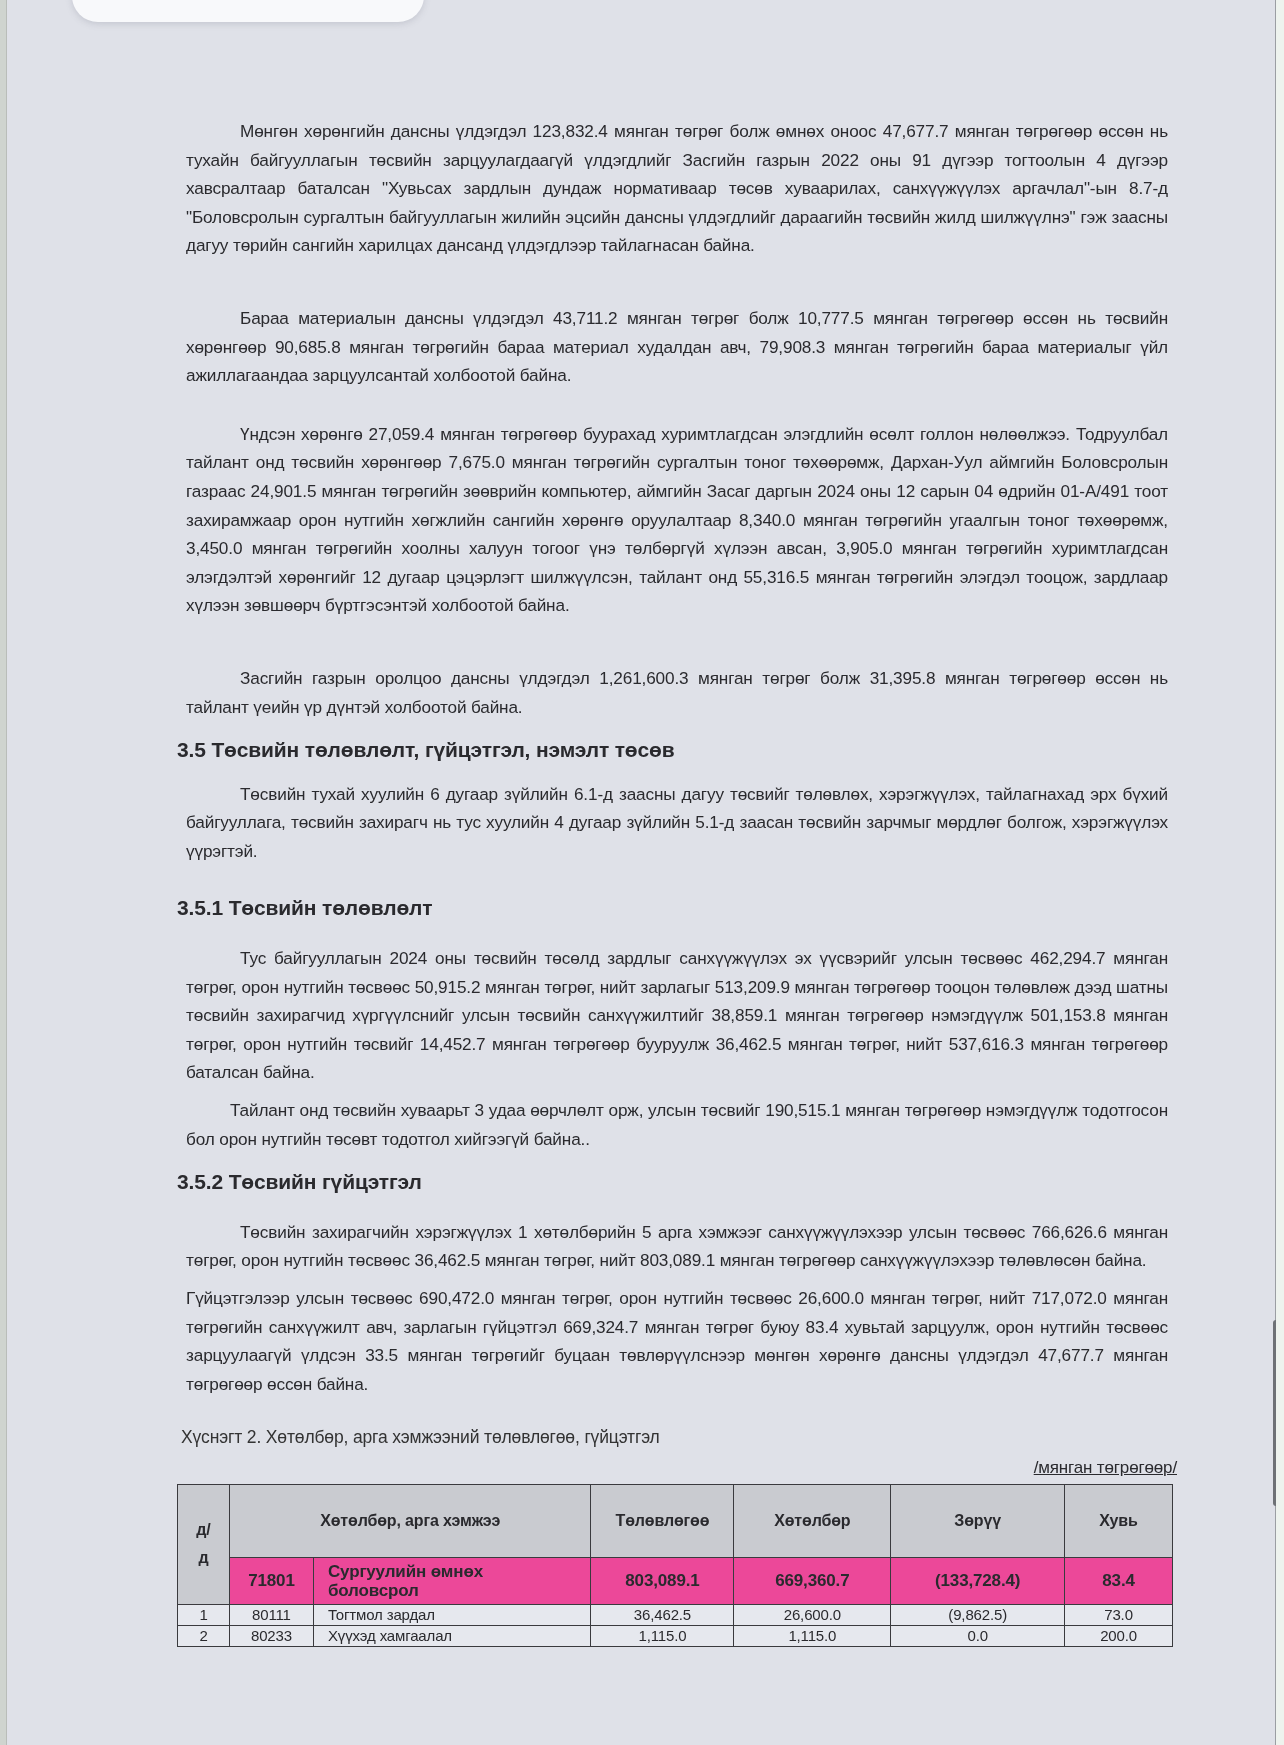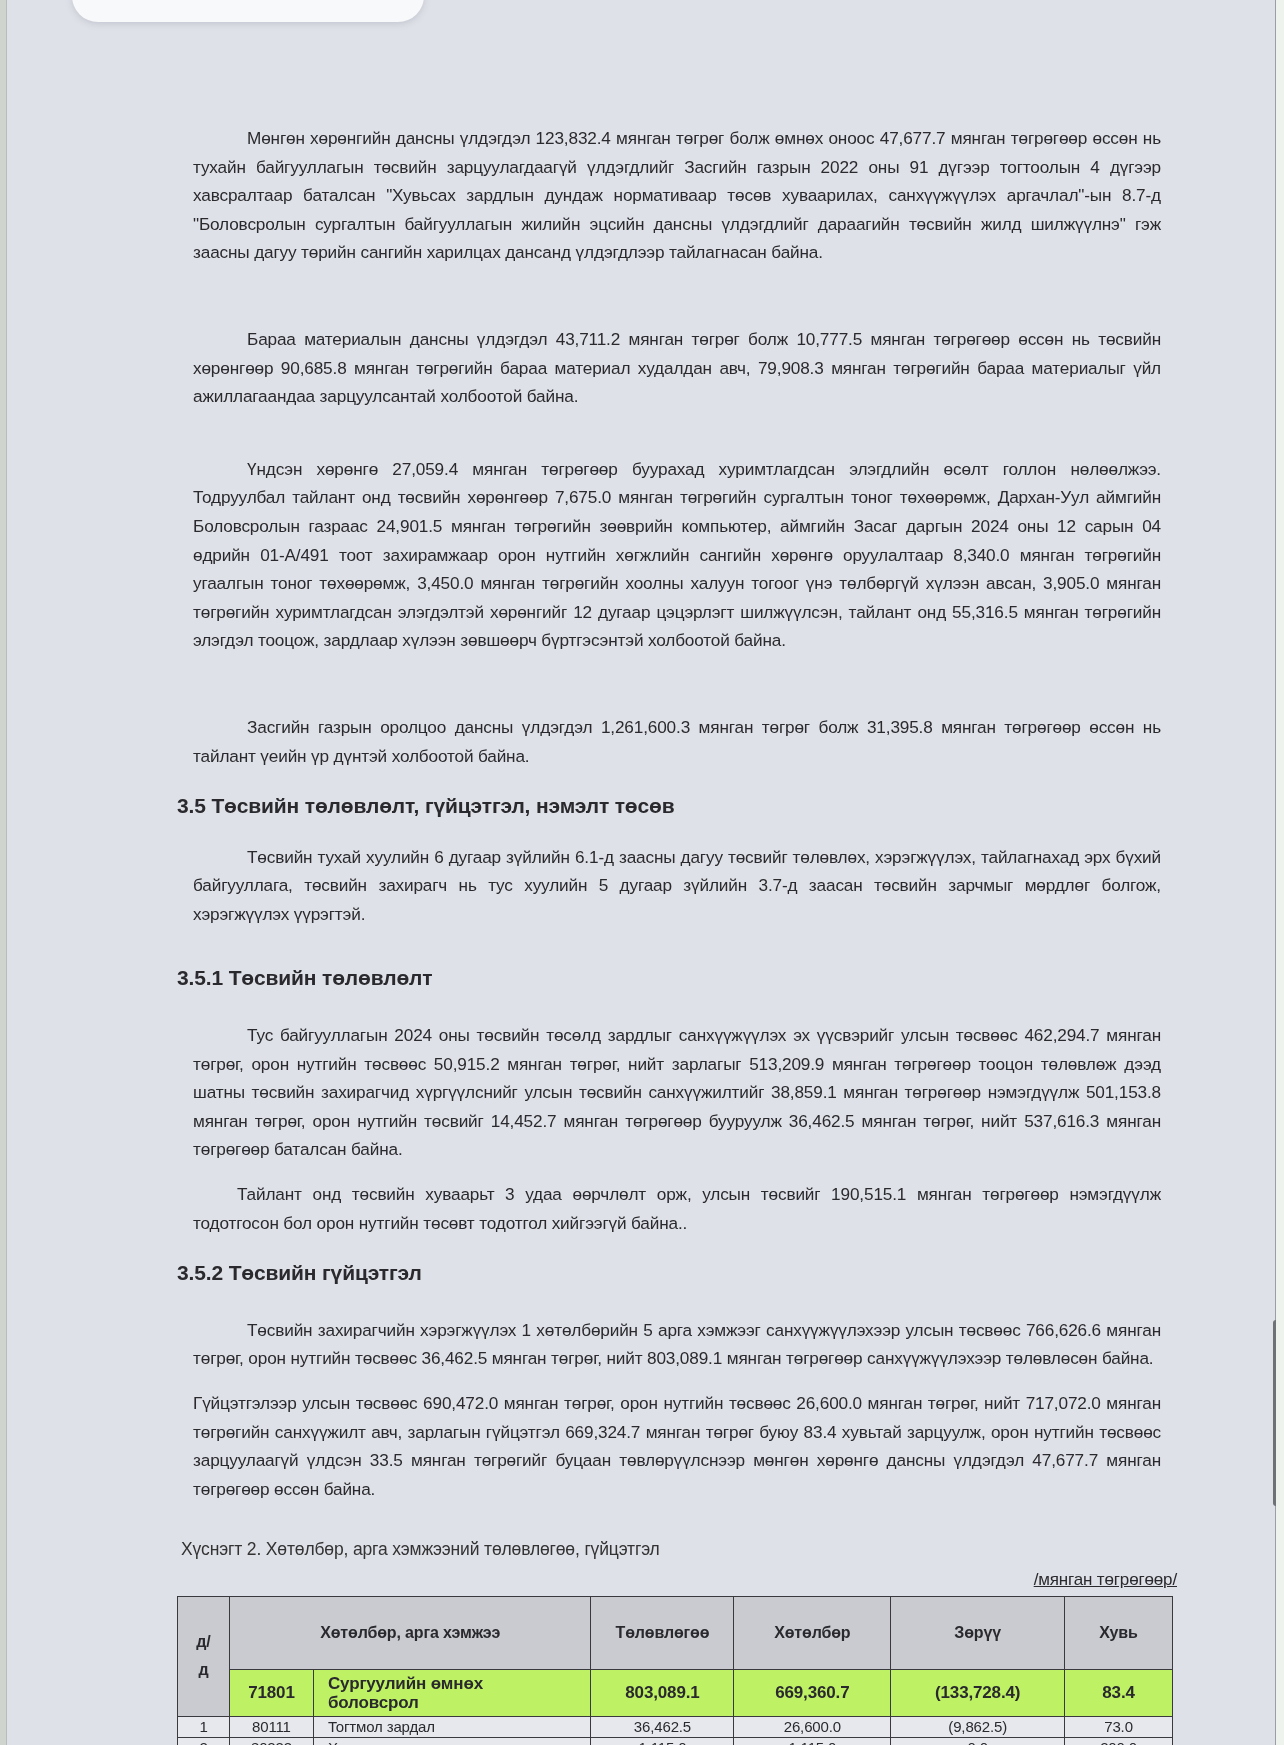--- a/index.html
+++ b/index.html
@@ -52,21 +52,21 @@
   }
   .content {
     position: absolute;
     left: 177px; top: 108px;
     width: 1000px;
     font-size: 17.2px;
     line-height: 28.6px;
     letter-spacing: -0.15px;
   }
   .para {
-    margin: 16px;
+    margin: 9px;
     text-align: justify;
     text-indent: 54px;
   }
   .gap-xl { height: 26px; }
   .gap-l { height: 20px; }
   .gap-m { height: 12px; }
   .gap-s { height: 6px; }
   .heading {
     font-weight: bold;
     margin: 0;
@@ -94,21 +94,21 @@
     border: 1.5px solid #3a3a3e;
     padding: 0 14px;
   }
   table.budget th {
     background: #c9cbd0;
     font-weight: bold;
     height: 72px;
     text-align: center;
   }
   table.budget .sub td {
-    background: #bef264;
+    background: #ec4899;
     font-weight: bold;
     height: 46px;
     font-size: 17px;
     line-height: 19px;
   }
   table.budget .row td {
     height: 20px;
     font-size: 15px;
     line-height: 20px;
     background: #e6e8ee;
@@ -137,21 +137,21 @@
 
   <p class="para">Үндсэн хөрөнгө 27,059.4 мянган төгрөгөөр буурахад хуримтлагдсан элэгдлийн өсөлт голлон нөлөөлжээ. Тодруулбал тайлант онд төсвийн хөрөнгөөр 7,675.0 мянган төгрөгийн сургалтын тоног төхөөрөмж, Дархан-Уул аймгийн Боловсролын газраас 24,901.5 мянган төгрөгийн зөөврийн компьютер, аймгийн Засаг даргын 2024 оны 12 сарын 04 өдрийн 01-А/491 тоот захирамжаар орон нутгийн хөгжлийн сангийн хөрөнгө оруулалтаар 8,340.0 мянган төгрөгийн угаалгын тоног төхөөрөмж, 3,450.0 мянган төгрөгийн хоолны халуун тогоог үнэ төлбөргүй хүлээн авсан, 3,905.0 мянган төгрөгийн хуримтлагдсан элэгдэлтэй хөрөнгийг 12 дугаар цэцэрлэгт шилжүүлсэн, тайлант онд 55,316.5 мянган төгрөгийн элэгдэл тооцож, зардлаар хүлээн зөвшөөрч бүртгэсэнтэй холбоотой байна.</p>
   <div class="gap-xl"></div>
 
   <p class="para">Засгийн газрын оролцоо дансны үлдэгдэл 1,261,600.3 мянган төгрөг болж 31,395.8 мянган төгрөгөөр өссөн нь тайлант үеийн үр дүнтэй холбоотой байна.</p>
   <div class="gap-s"></div>
 
   <p class="heading">3.5 Төсвийн төлөвлөлт, гүйцэтгэл, нэмэлт төсөв</p>
   <div class="gap-s"></div>
 
-  <p class="para">Төсвийн тухай хуулийн 6 дугаар зүйлийн 6.1-д заасны дагуу төсвийг төлөвлөх, хэрэгжүүлэх, тайлагнахад эрх бүхий байгууллага, төсвийн захирагч нь тус хуулийн 5 дугаар зүйлийн 3.7-д заасан төсвийн зарчмыг мөрдлөг болгож, хэрэгжүүлэх үүрэгтэй.</p>
+  <p class="para">Төсвийн тухай хуулийн 6 дугаар зүйлийн 6.1-д заасны дагуу төсвийг төлөвлөх, хэрэгжүүлэх, тайлагнахад эрх бүхий байгууллага, төсвийн захирагч нь тус хуулийн 4 дугаар зүйлийн 5.1-д заасан төсвийн зарчмыг мөрдлөг болгож, хэрэгжүүлэх үүрэгтэй.</p>
   <div class="gap-l"></div>
 
   <p class="heading">3.5.1 Төсвийн төлөвлөлт</p>
   <div class="gap-m"></div>
 
   <p class="para">Тус байгууллагын 2024 оны төсвийн төсөлд зардлыг санхүүжүүлэх эх үүсвэрийг улсын төсвөөс 462,294.7 мянган төгрөг, орон нутгийн төсвөөс 50,915.2 мянган төгрөг, нийт зарлагыг 513,209.9 мянган төгрөгөөр тооцон төлөвлөж дээд шатны төсвийн захирагчид хүргүүлснийг улсын төсвийн санхүүжилтийг 38,859.1 мянган төгрөгөөр  нэмэгдүүлж 501,153.8 мянган төгрөг, орон нутгийн төсвийг 14,452.7 мянган төгрөгөөр бууруулж 36,462.5 мянган төгрөг, нийт 537,616.3 мянган төгрөгөөр баталсан байна.</p>
   <p class="para" style="text-indent:44px">Тайлант онд төсвийн хуваарьт 3 удаа өөрчлөлт орж, улсын төсвийг 190,515.1 мянган төгрөгөөр нэмэгдүүлж тодотгосон бол орон нутгийн төсөвт тодотгол хийгээгүй байна..</p>
   <div class="gap-s"></div>
 
   <p class="heading">3.5.2 Төсвийн гүйцэтгэл</p>

